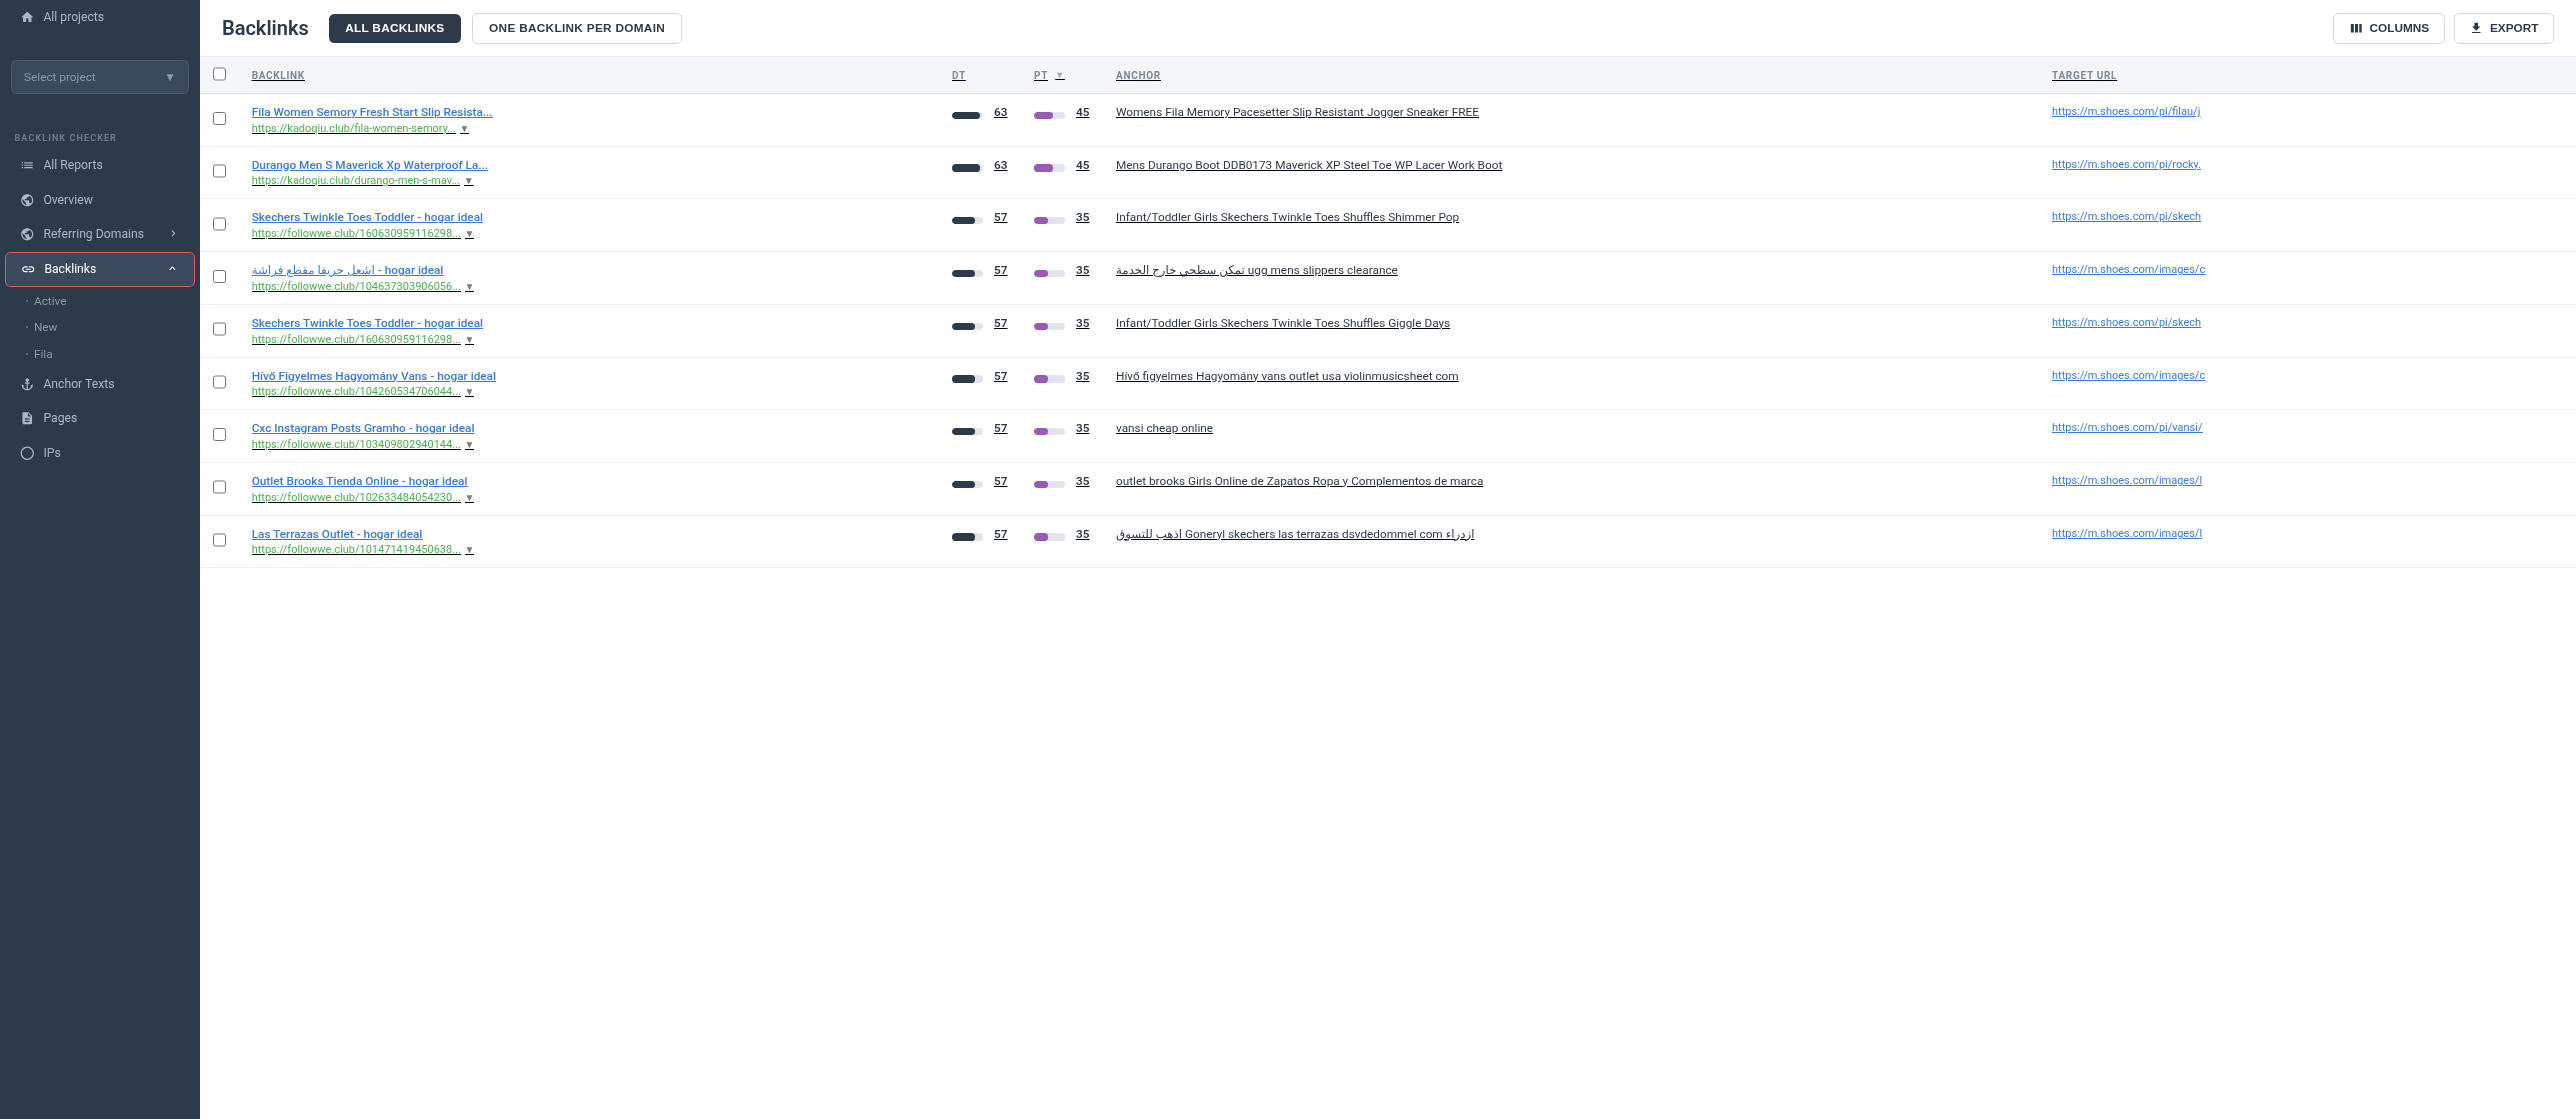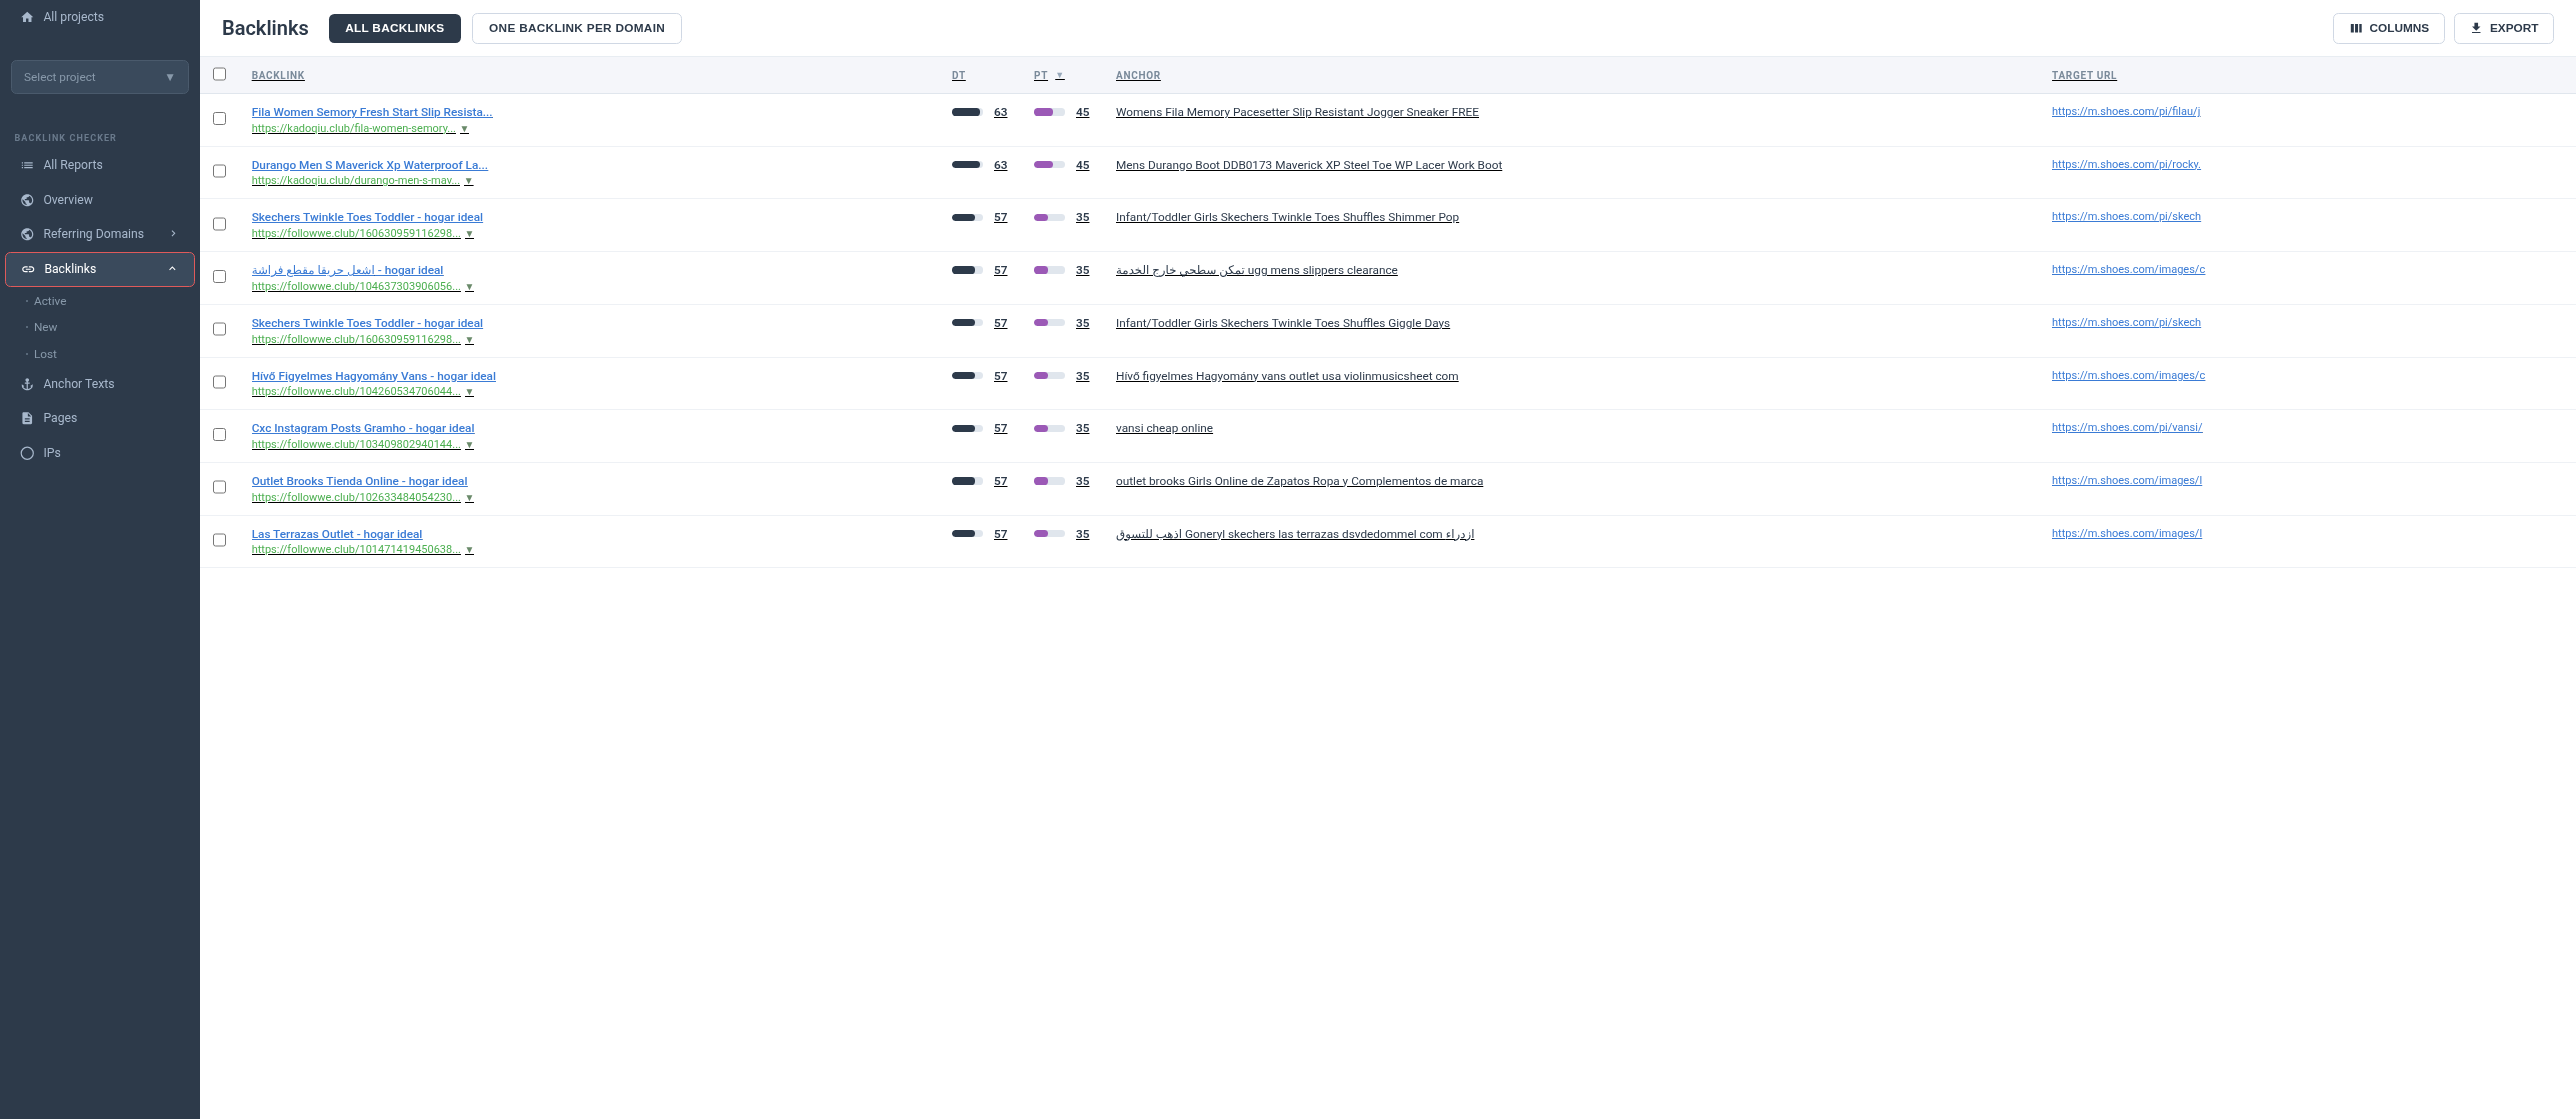--- a/index.html
+++ b/index.html
@@ -189,21 +189,21 @@
     }
     .dropdown-arrow {
       color: #6a8a6a;
       font-size: 10px;
       cursor: pointer;
     }
 
     
     .metric-cell {
       display: flex;
-      align-items: center;
+      align-items: flex-end;
       gap: 11px;
       white-space: nowrap;
     }
     .bar-track {
       width: 31px;
       height: 7.3px;
       background: #e0e6ed;
       border-radius: 3.6px;
       overflow: hidden;
       flex-shrink: 0;
@@ -291,21 +291,21 @@
   </div>
 
   <div class="sub-nav">
     <div class="sub-nav-item">
       <span>Active</span>
     </div>
     <div class="sub-nav-item">
       <span>New</span>
     </div>
     <div class="sub-nav-item">
-      <span>Lost</span>
+      <span>Fila</span>
     </div>
   </div>
 
   <div class="nav-item">
     <svg viewBox="0 0 24 24">
         <path d="M17 15l1.55 1.55c-.96 1.69-3.33 3.04-5.55 3.37V11h3V9h-3V7.82C14.16 7.4 15 6.3 15 5c0-1.65-1.35-3-3-3S9 3.35 9 5c0 1.3.84 2.4 2 2.82V9H8v2h3v8.92c-2.22-.33-4.59-1.68-5.55-3.37L7 15l-4-3v3c0 3.88 4.92 7 9 7s9-3.12 9-7v-3l-4 3z"></path>
       </svg>
     <span>Anchor Texts</span>
   </div>
 

